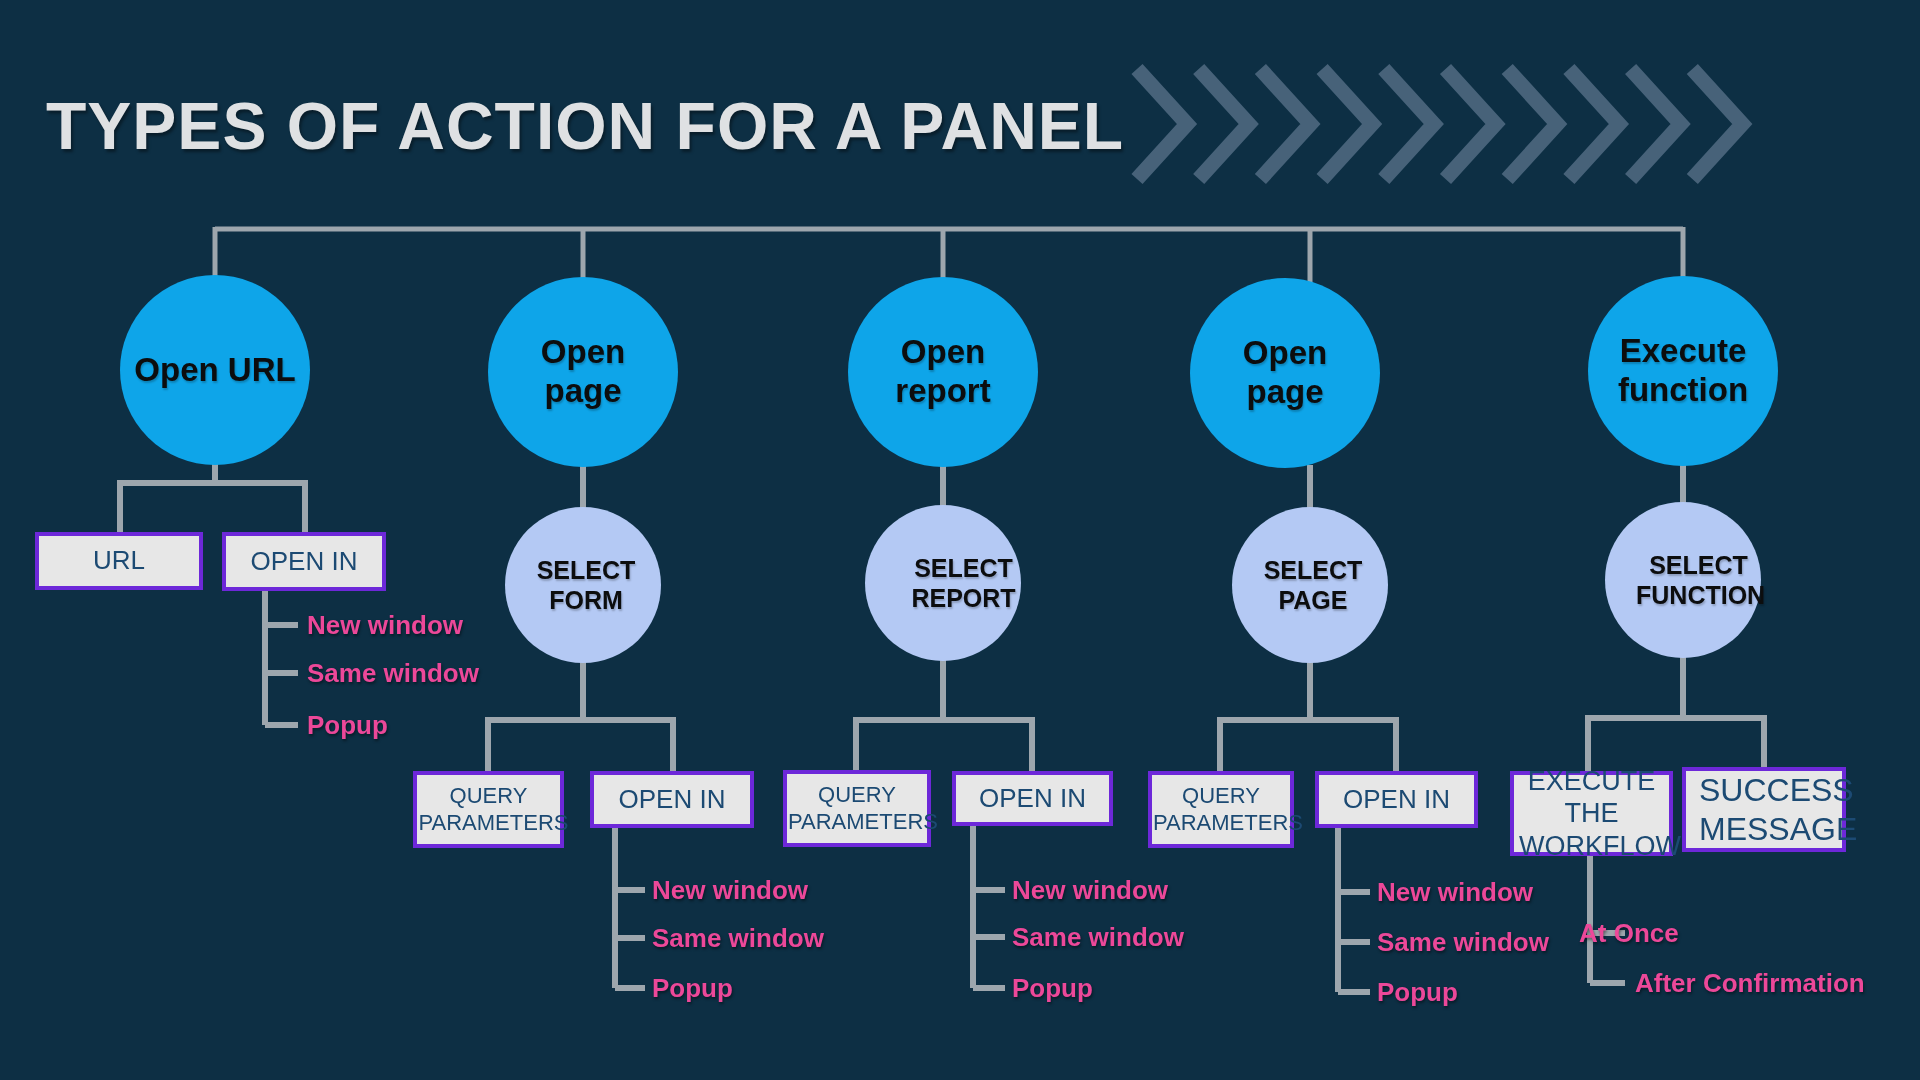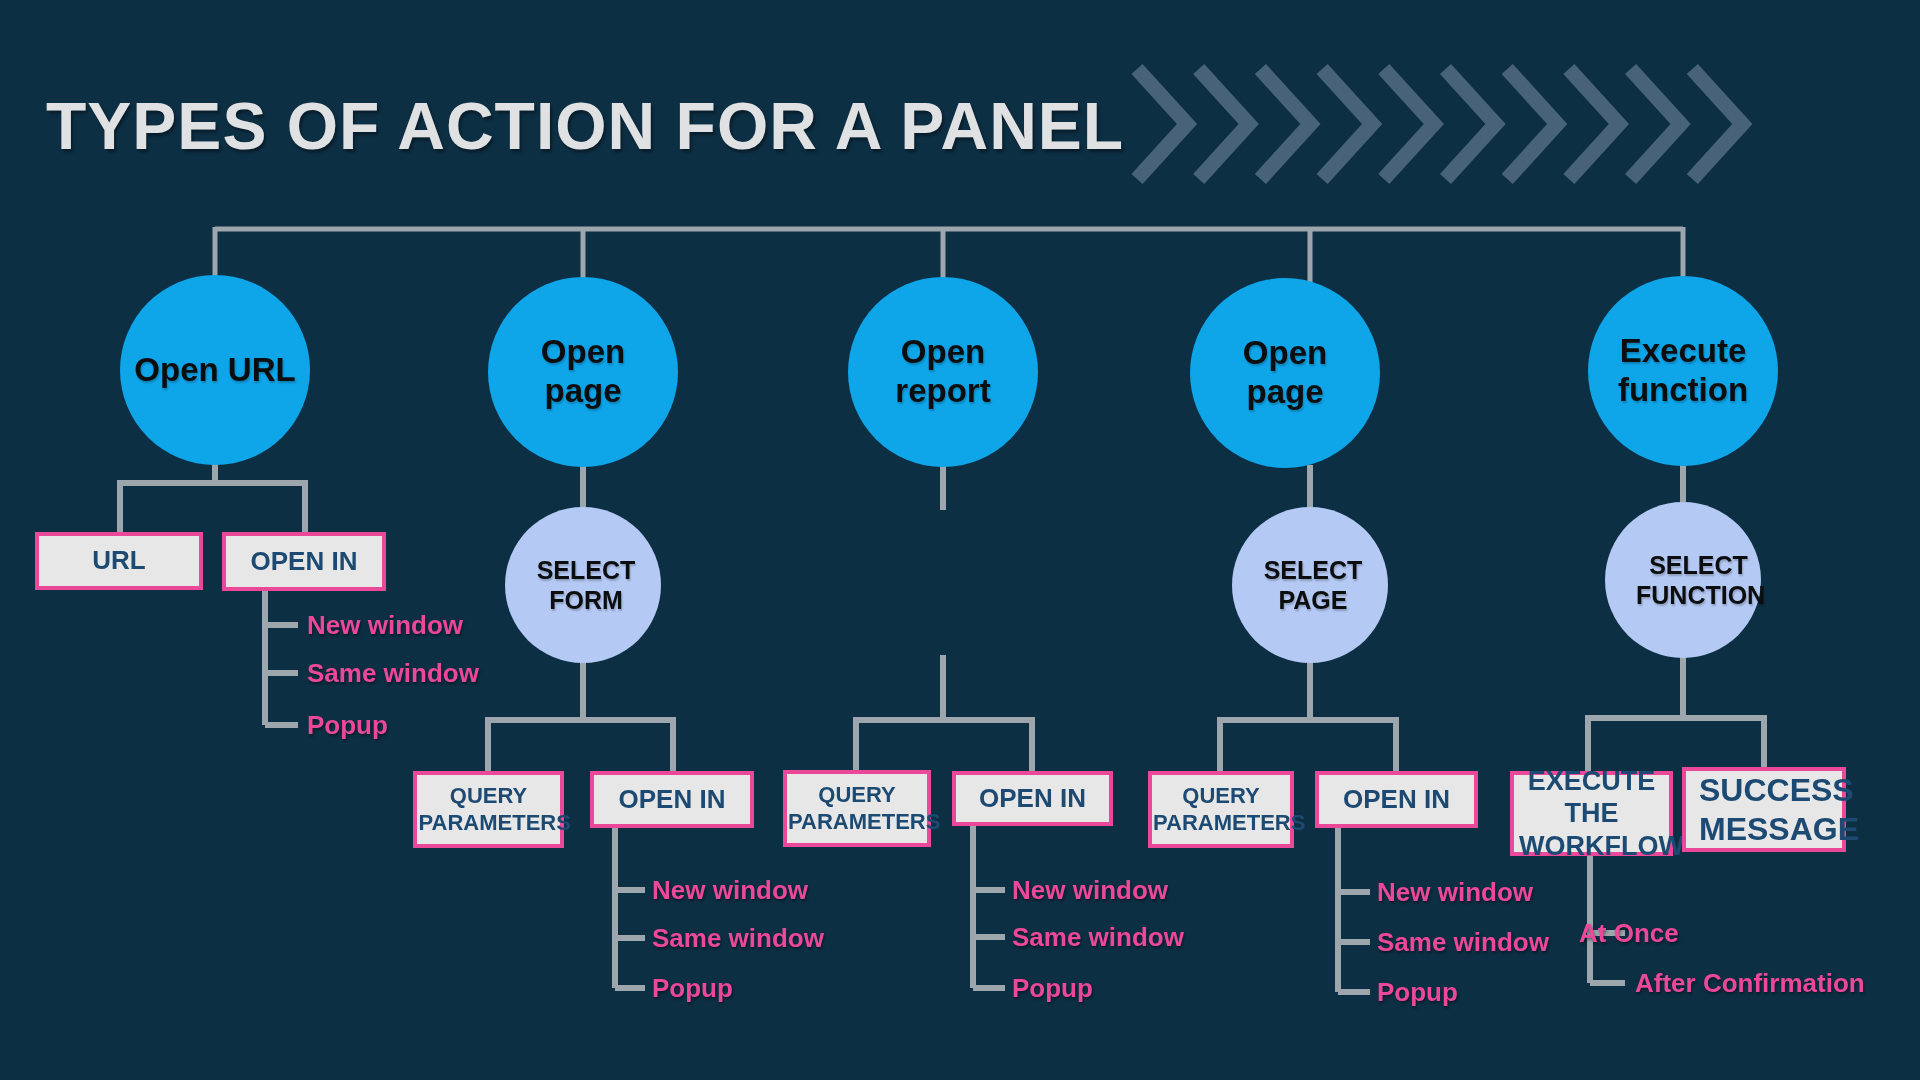--- a/index.html
+++ b/index.html
@@ -7,22 +7,22 @@
   .stage{position:relative;width:1612px;height:1080px;background:#0d2f44;}
   .title{position:absolute;left:46px;top:88px;font-size:66px;font-weight:800;letter-spacing:1px;
          color:#dfe1e3;white-space:nowrap;text-shadow:2px 3px 3px rgba(0,0,0,.38);}
   svg.overlay{position:absolute;left:0;top:0;width:1920px;height:1080px;}
   .circle{position:absolute;border-radius:50%;display:flex;align-items:center;justify-content:center;
           text-align:center;color:#0c0d0e;font-weight:700;text-shadow:1px 2px 2px rgba(0,0,0,.22);}
   .c1{width:190px;height:190px;background:#0ea5e9;font-size:33px;line-height:1.18;}
   .c1 span{display:inline-block;width:166px;}
   .c2{width:156px;height:156px;background:#b4c9f4;font-size:25px;line-height:1.22;justify-content:flex-end;}
   .c2 span{display:inline-block;width:150px;}
-  .tbox{position:absolute;box-sizing:border-box;background:#e7e7e7;border:4px solid #ec4899;
-        color:#1c4a73;font-weight:700;display:flex;align-items:center;justify-content:center;
+  .tbox{position:absolute;box-sizing:border-box;background:#e7e7e7;border:4px solid #6d28d9;
+        color:#1c4a73;font-weight:400;display:flex;align-items:center;justify-content:center;
         text-align:center;line-height:1.2;}
   .tbox span{display:inline-block;}
   .item{position:absolute;transform:translateY(-50%);color:#ec4899;font-weight:700;font-size:26px;
         white-space:nowrap;text-shadow:1px 2px 3px rgba(0,0,0,.45);}
 </style>
 </head>
 <body>
 
 <div class="stage">
 
@@ -129,20 +129,23 @@
   <div class="tbox" style="left:590px;top:771px;width:164px;height:57px;font-size:26px">
     <span>OPEN IN</span>
     </div>
   <div class="item" style="left:652px;top:890px">New window</div>
   <div class="item" style="left:652px;top:938px">Same window</div>
   <div class="item" style="left:652px;top:988px">Popup</div>
 
   <div class="circle c1" style="left:848px;top:277px">
     <span style="width:130px">Open report</span>
     </div>
+  <div class="circle c2" style="left:865px;top:505px">
+    <span style="width:115px">SELECT REPORT</span>
+    </div>
   <div class="tbox" style="left:783px;top:770px;width:148px;height:77px;font-size:22px">
     <span style="width:138px">QUERY PARAMETERS</span>
     </div>
   <div class="tbox" style="left:952px;top:771px;width:161px;height:55px;font-size:26px">
     <span>OPEN IN</span>
     </div>
   <div class="item" style="left:1012px;top:890px">New window</div>
   <div class="item" style="left:1012px;top:937px">Same window</div>
   <div class="item" style="left:1012px;top:988px">Popup</div>
 

